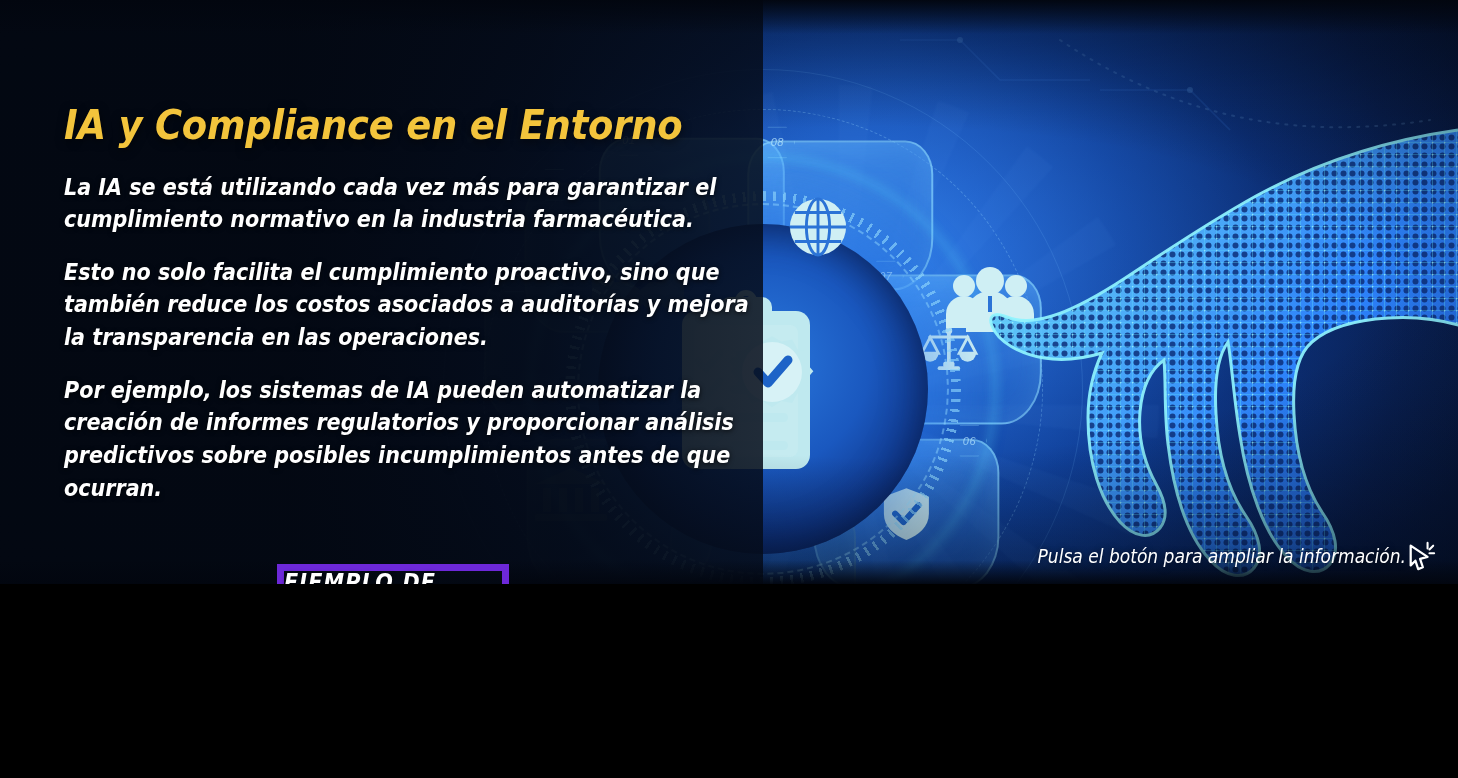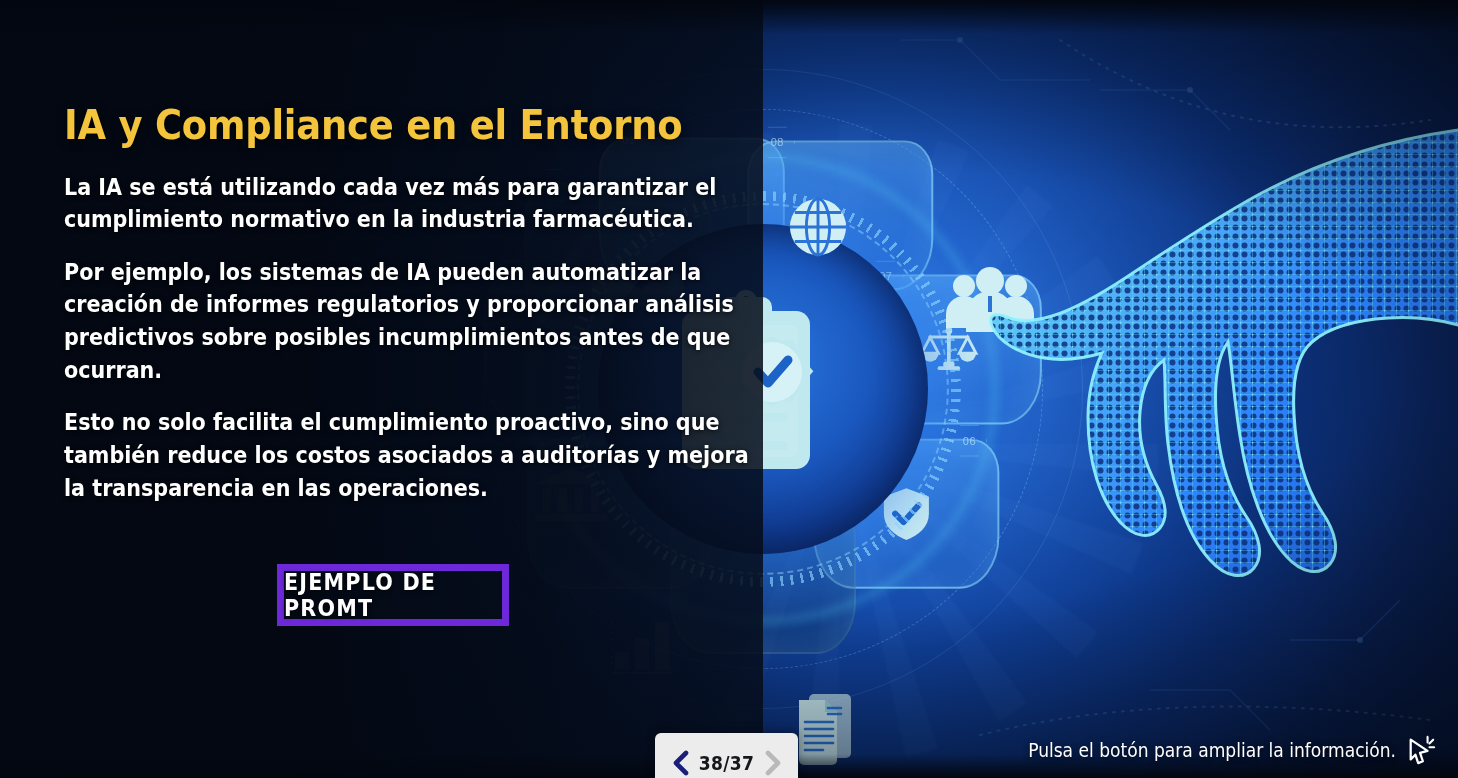--- a/index.html
+++ b/index.html
@@ -6,23 +6,24 @@
   * { margin:0; padding:0; box-sizing:border-box; }
   html, body {
     width:1458px; height:778px;
     overflow:hidden;
     background:#000;
     font-family:"Liberation Sans", sans-serif;
   }
 
   .slide {
     position:relative;
-    width:1458px; height:778px;
+    width:1458px; height:584px;
     overflow:hidden;
     background:#0c4a6e;
+    font-style:italic;
   }
 
   
   .bg-base {
     position:absolute; inset:0;
     background:
       radial-gradient(circle at 59% 48%, #2f7fe0 0%, #1b59bd 16%, #0f3f96 30%, #0a2a6b 45%, #081c49 60%, #061330 78%, #040c1e 100%);
   }
   .bg-rays {
     position:absolute; left:40%; top:20%; width:640px; height:640px;
@@ -192,21 +193,21 @@
   .pager .chev { width:20px; height:26px; display:block; }
   .pager .count {
     color:#16171a; font-size:19px; font-weight:600;
     font-family:"DejaVu Sans", sans-serif; font-stretch:condensed;
     letter-spacing:.3px;
   }
 
   
   .hint {
     position:absolute; right:22px; bottom:12px;
-    display:flex; align-items:center; gap:10px;
+    display:flex; align-items:center; 
     color:#ffffff; font-size:19px; font-weight:500;
     font-family:"DejaVu Sans", sans-serif; font-stretch:condensed;
     text-shadow:0 1px 6px rgba(0,0,0,.85);
   }
   .hint .cursor-ico { width:30px; height:32px; }
 </style>
 </head>
 <body>
 
 <div class="slide">
@@ -441,22 +442,22 @@
   <div class="vignette"></div>
   <div class="left-scrim"></div>
   <div class="top-band"></div>
   <div class="bottom-band"></div>
 
   <div class="content">
     <h1 class="title">
       <span>IA y Compliance en el Entorno</span><br>
     </h1>
     <p class="para"><span>La </span><b>IA</b><span> se está utilizando cada vez más para garantizar el </span><b>cumplimiento normativo</b><span> en la industria farmacéutica.</span></p>
+    <p class="para"><span>Esto no solo facilita el cumplimiento proactivo, sino que también reduce los costos asociados a auditorías y mejora la transparencia en las operaciones.</span></p>
     <p class="para"><span>Por ejemplo, los sistemas de IA pueden automatizar la creación de informes regulatorios y proporcionar análisis predictivos sobre posibles incumplimientos antes de que ocurran.</span></p>
-    <p class="para"><span>Esto no solo facilita el cumplimiento proactivo, sino que también reduce los costos asociados a auditorías y mejora la transparencia en las operaciones.</span></p>
   </div>
 
   <div class="prompt-btn">EJEMPLO DE PROMT</div>
 
   <div class="pager">
     <svg class="chev" viewBox="0 0 20 26">
       <path d="M15 3 L5 13 L15 23" fill="none" stroke="#1a1f7a" stroke-width="4.6" stroke-linecap="round" stroke-linejoin="round"></path>
     </svg>
     <span class="count">38/37</span>
     <svg class="chev" viewBox="0 0 20 26">

